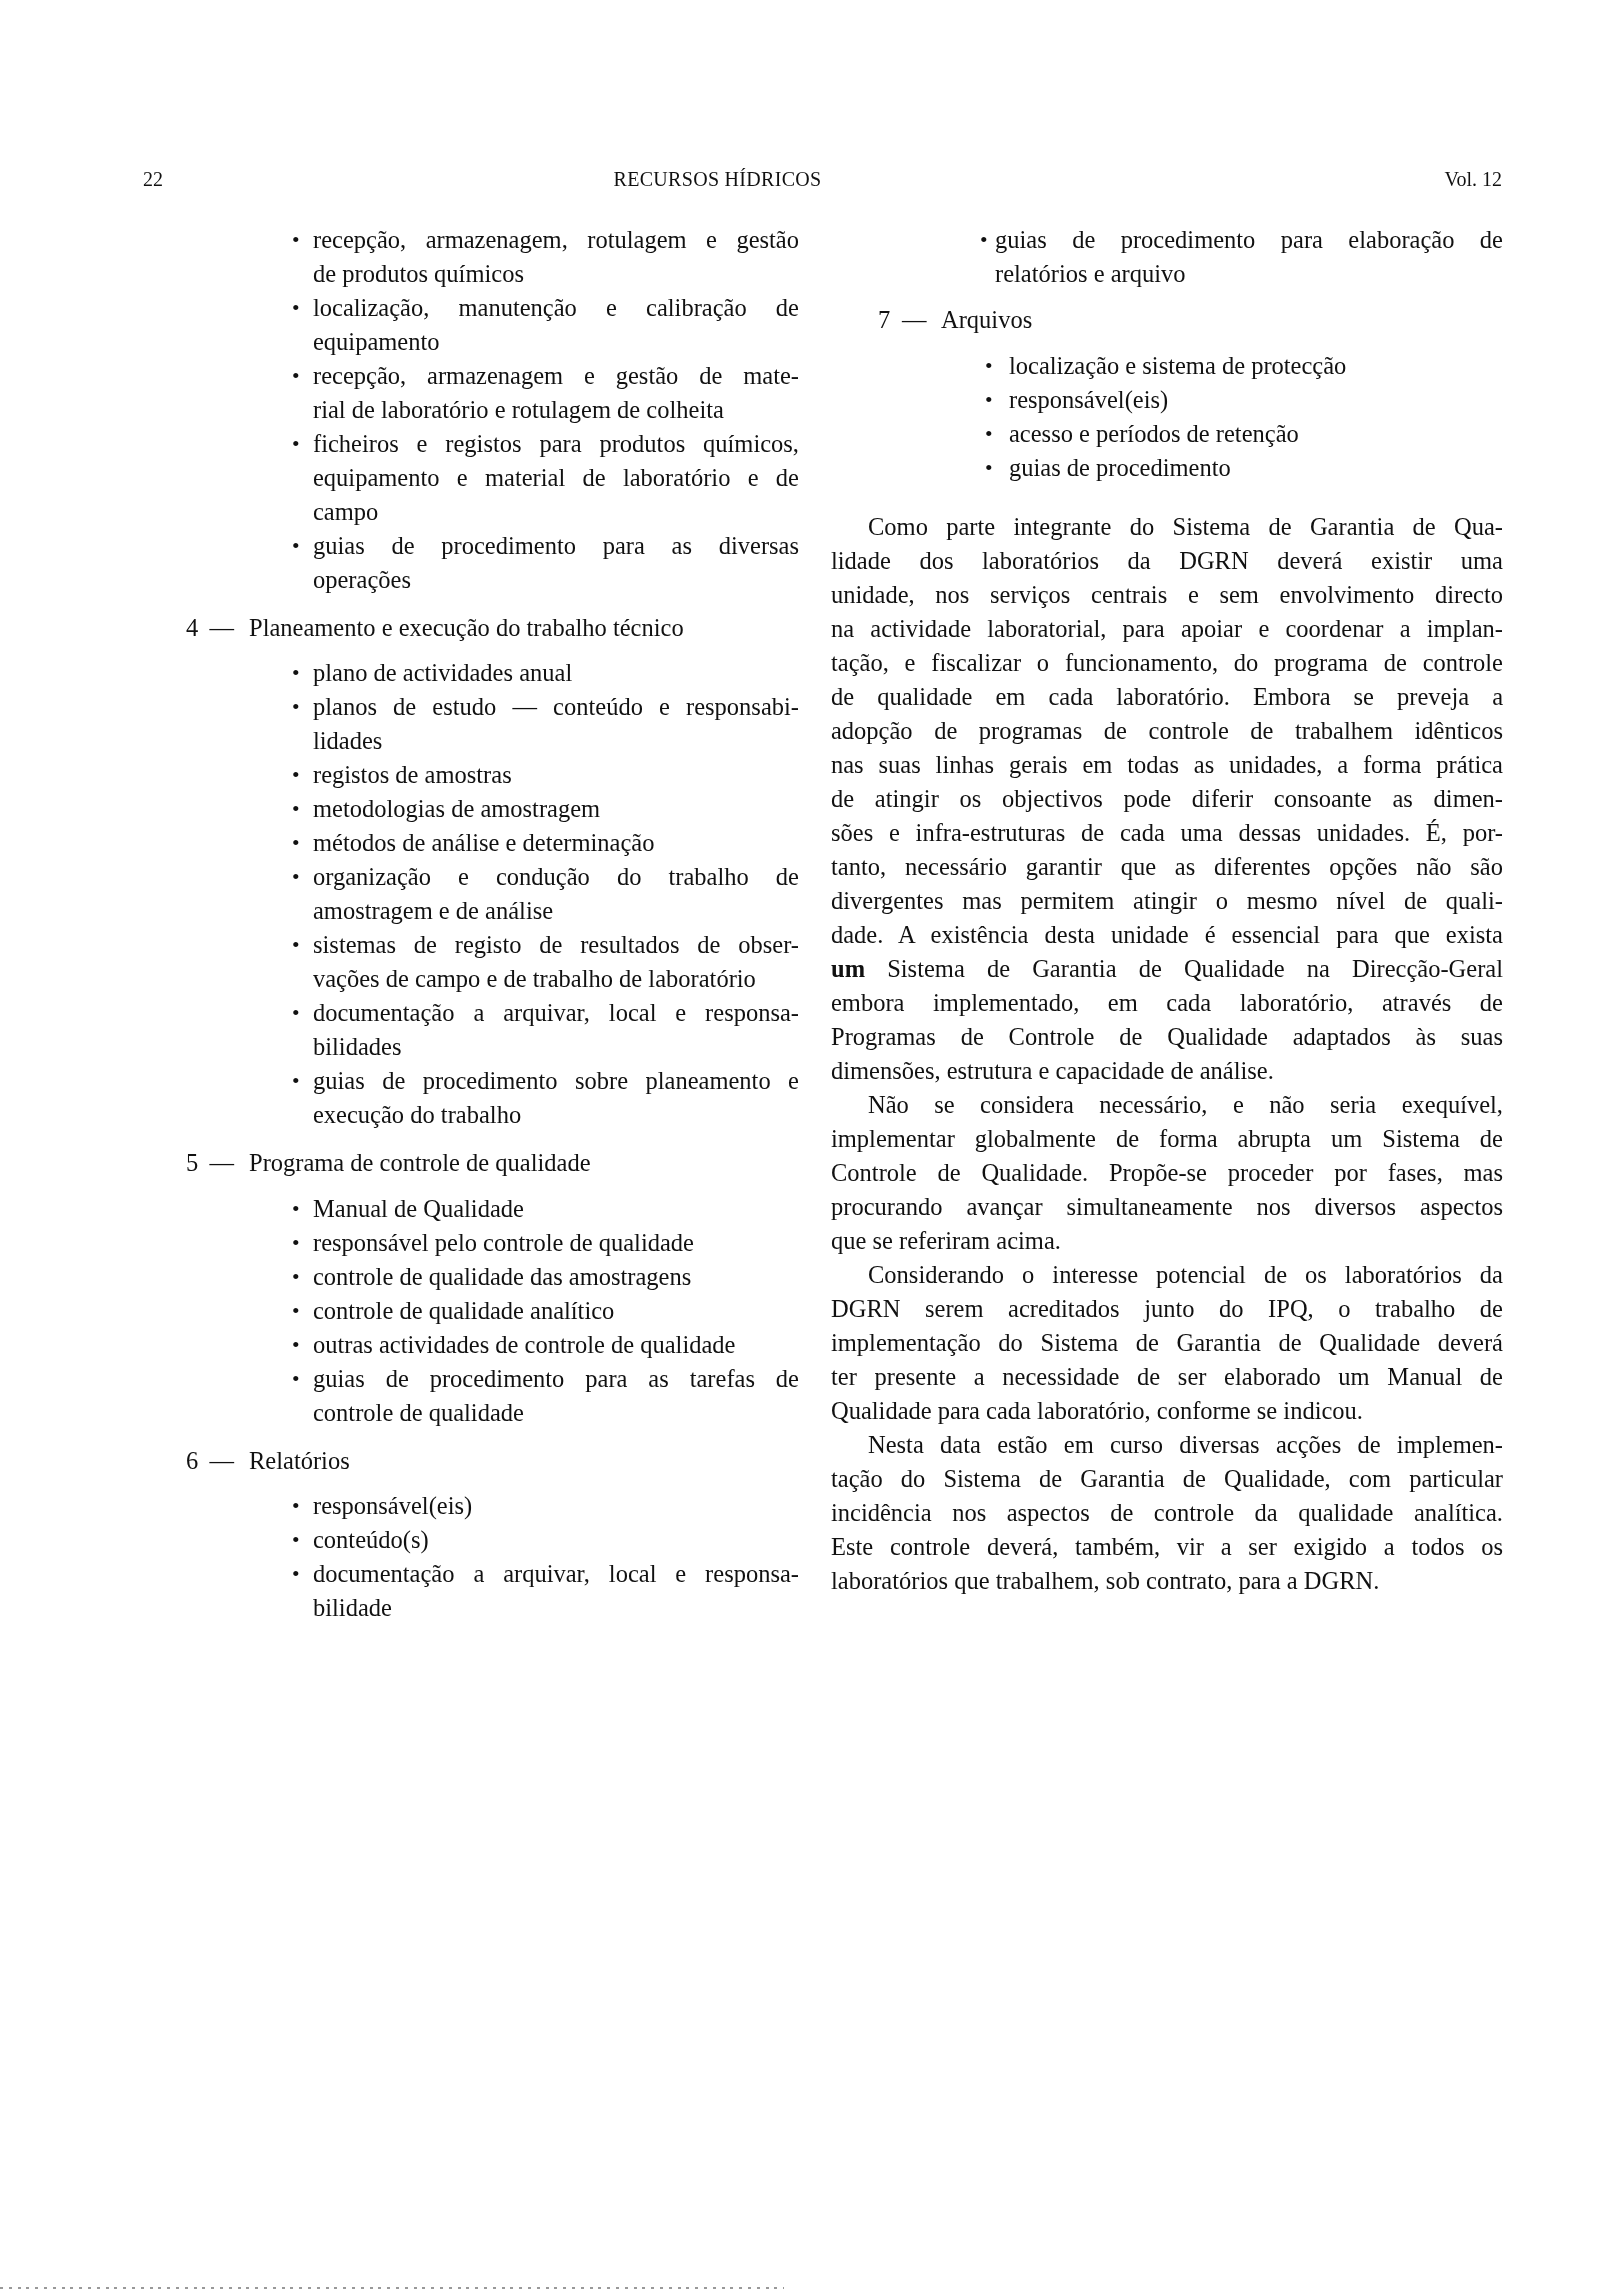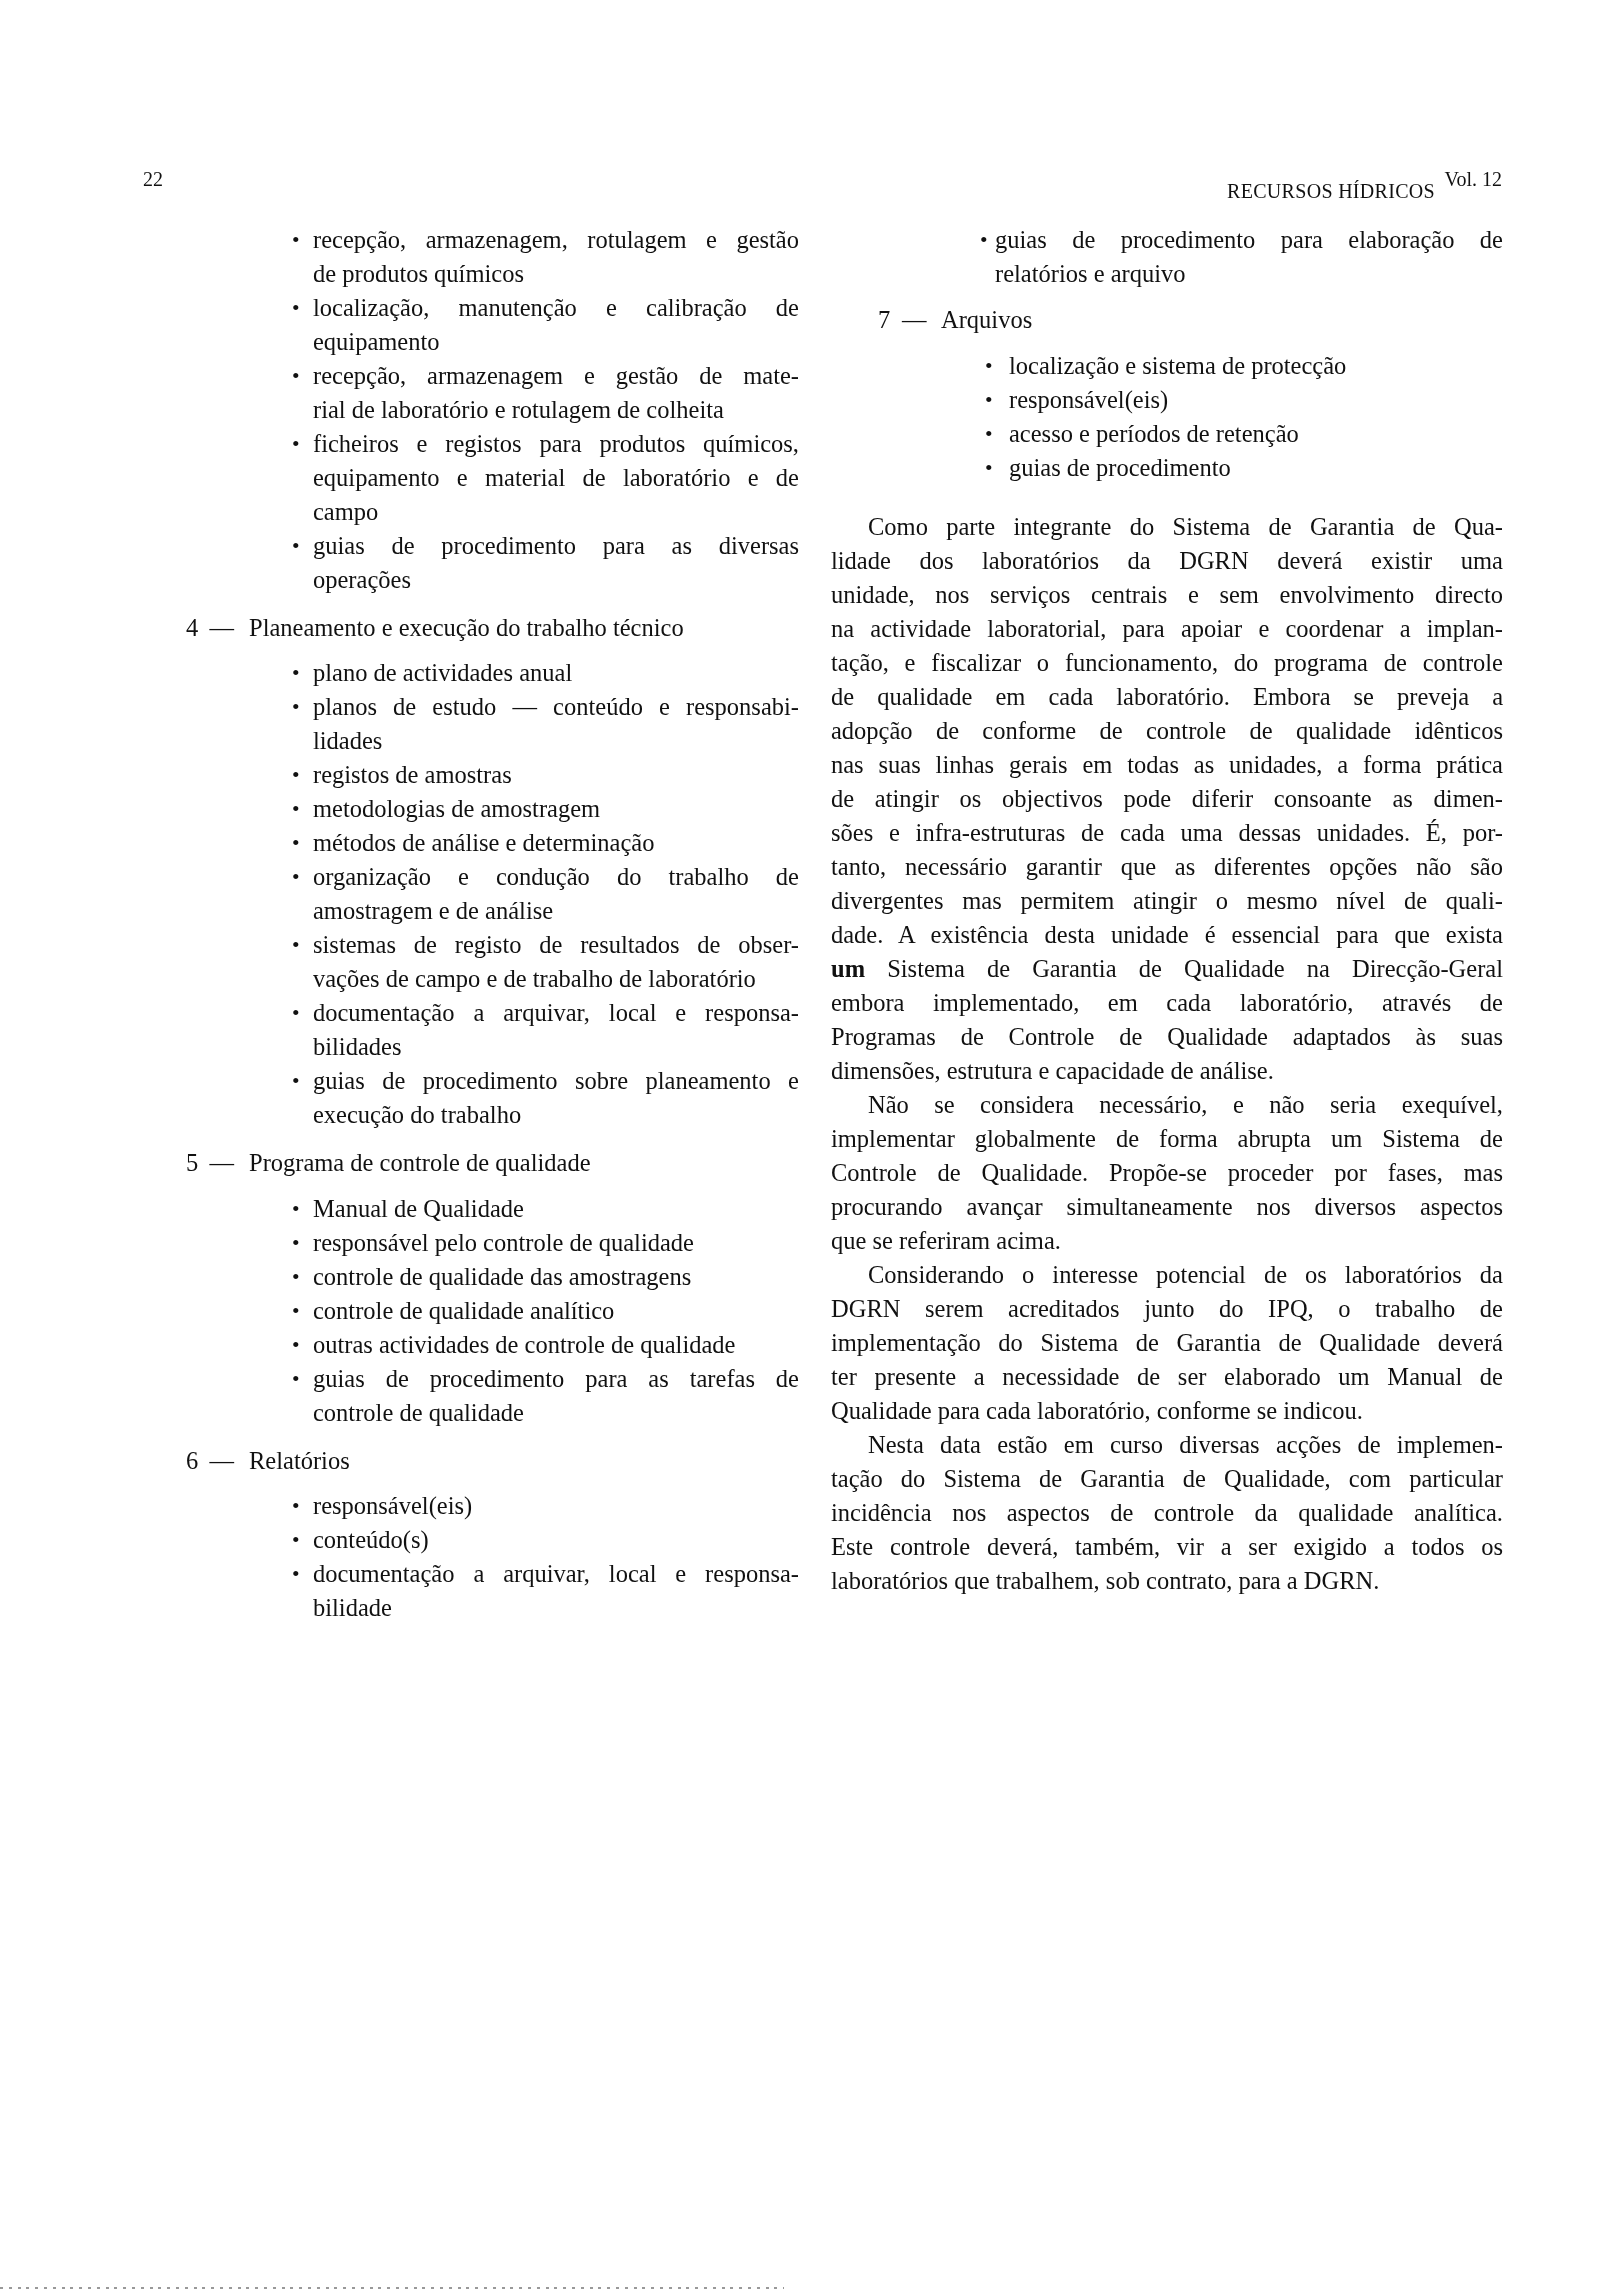--- a/index.html
+++ b/index.html
@@ -1,21 +1,21 @@
 <!DOCTYPE html>
 <html><head>
 <meta charset="utf-8">
 <style>
   html, body { margin: 0; padding: 0; background: #ffffff; }
   body { width: 1600px; height: 2290px; position: relative; overflow: hidden;
          font-family: "Liberation Serif", "DejaVu Serif", serif; color: #111; }
   .page { position: absolute; left: 0; top: 0; width: 1600px; height: 2290px; }
   .hdr { position: absolute; top: 167px; font-size: 20px; line-height: 25.5px; }
   .hdr-page { left: 143px; }
-  .hdr-title { left: 0; width: 1435px; text-align: right; letter-spacing: 0.3px; margin-top: 12px; }
+  .hdr-title { left: 0; width: 1435px; text-align: center; letter-spacing: 0.3px; }
   .hdr-vol { right: 98px; }
   .col { position: absolute; font-size: 24.5px; }
   .col-left { left: 186px; top: 223px; width: 613px; }
   .col-right { left: 831px; top: 223px; width: 672px; }
   .line { height: 34px; line-height: 34px; white-space: nowrap; }
   .just { text-align: justify; text-align-last: justify; white-space: normal; overflow: hidden; }
   .bullet-item { position: relative; padding-left: 127px; }
   .bullet-item .dot { position: absolute; left: 106px; top: 0; font-size: 21.6px; line-height: 34px; }
   .bullet-item .txt .line { }
   .section { position: relative; height: 34px; line-height: 34px; margin-top: 13.7px; margin-bottom: 11.8px; }
@@ -269,21 +269,21 @@
         </div>
       </div>
     <div id="right-paras">
         <div class="para">
           <div class="line just indent">Como parte integrante do Sistema de Garantia de Qua-</div>
           <div class="line just">lidade dos laboratórios da DGRN deverá existir uma</div>
           <div class="line just">unidade, nos serviços centrais e sem envolvimento directo</div>
           <div class="line just">na actividade laboratorial, para apoiar e coordenar a implan-</div>
           <div class="line just">tação, e fiscalizar o funcionamento, do programa de controle</div>
           <div class="line just">de qualidade em cada laboratório. Embora se preveja a</div>
-          <div class="line just">adopção de conforme de controle de qualidade idênticos</div>
+          <div class="line just">adopção de programas de controle de trabalhem idênticos</div>
           <div class="line just">nas suas linhas gerais em todas as unidades, a forma prática</div>
           <div class="line just">de atingir os objectivos pode diferir consoante as dimen-</div>
           <div class="line just">sões e infra-estruturas de cada uma dessas unidades. É, por-</div>
           <div class="line just">tanto, necessário garantir que as diferentes opções não são</div>
           <div class="line just">divergentes mas permitem atingir o mesmo nível de quali-</div>
           <div class="line just">dade. A existência desta unidade é essencial para que exista</div>
           <div class="line just"><span class="bold">um</span><span> Sistema de Garantia de Qualidade na Direcção-Geral</span></div>
           <div class="line just">embora implementado, em cada laboratório, através de</div>
           <div class="line just">Programas de Controle de Qualidade adaptados às suas</div>
           <div class="line">dimensões, estrutura e capacidade de análise.</div>

